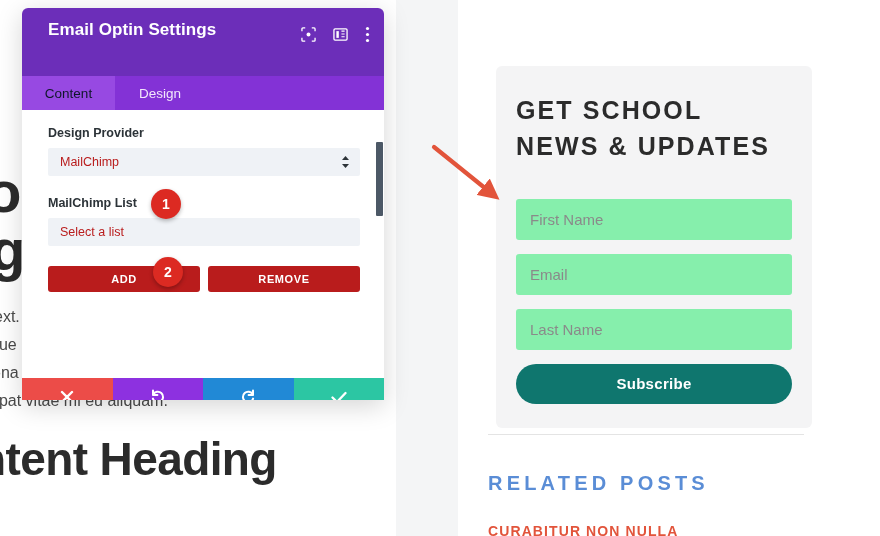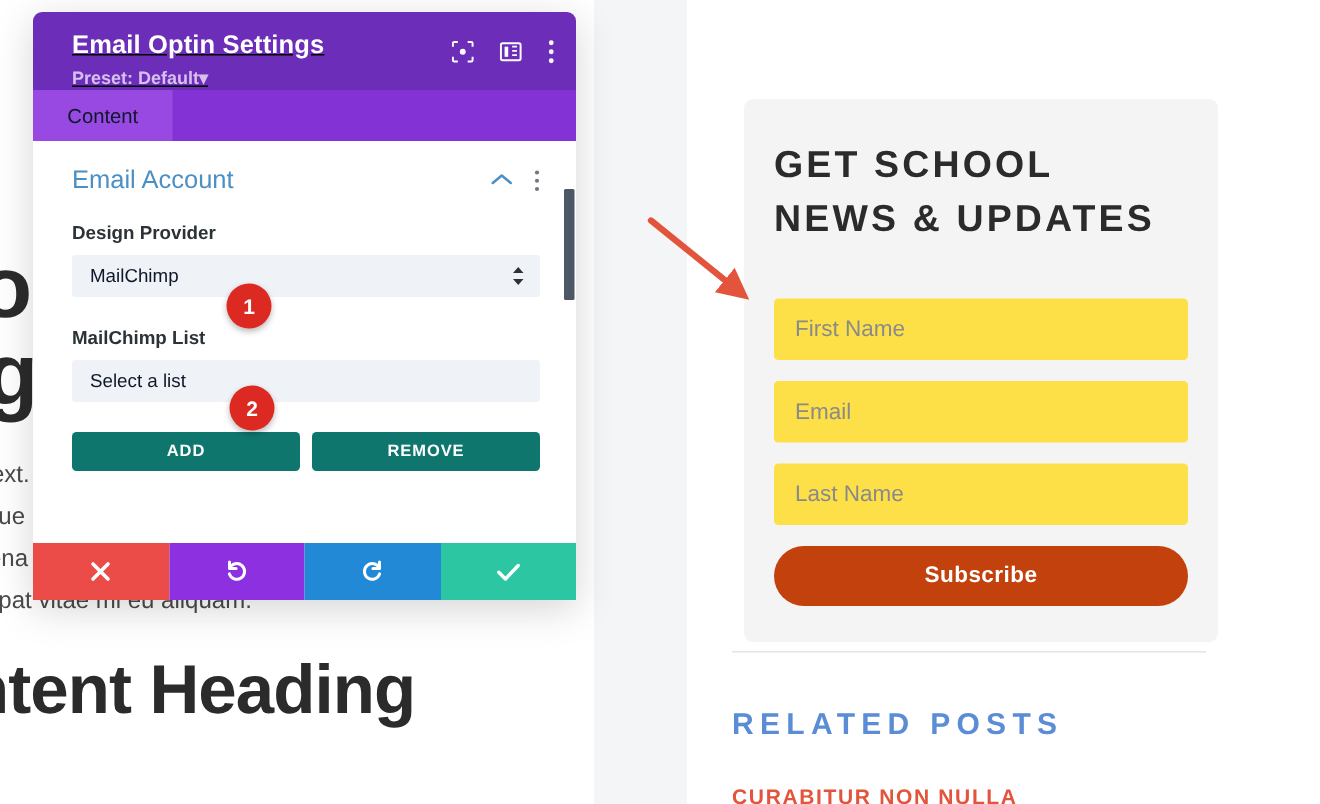--- a/index.html
+++ b/index.html
@@ -84,37 +84,37 @@
     color: #2b2b2b;
     letter-spacing: 2.1px;
     line-height: 1.45;
     margin: 0 0 34px 0;
   }
   .optin-field {
     display: block;
     width: 100%;
     box-sizing: border-box;
     height: 41px;
-    background: #fde047;
+    background: #86efac;
     border: none;
     border-radius: 3px;
     margin-bottom: 14px;
     padding: 0 14px;
     font-family: "Liberation Sans", sans-serif;
     font-size: 15px;
     color: #757575;
     outline: none;
   }
   .optin-field::placeholder { color: #8a8a8a; opacity: 1; }
   #subscribe-button {
     display: block;
     width: 100%;
     height: 40px;
     margin-top: 10px;
-    background: #c2410c;
+    background: #0f766e;
     color: #ffffff;
     border: none;
     border-radius: 24px;
     font-family: "Liberation Sans", sans-serif;
     font-size: 15px;
     font-weight: bold;
     letter-spacing: 0.3px;
     cursor: pointer;
   }
 
@@ -154,25 +154,24 @@
     top: 8px;
     width: 362px;
     height: 392px;
     border-radius: 6px 6px 0 0;
     background: #ffffff;
     box-shadow: 0 6px 26px rgba(0,0,0,0.17);
     overflow: hidden;
   }
   #modal-header {
     background: #6c2eb9;
-    height: 52px;
+    height: 68px;
     position: relative;
     padding: 12px 16px 0 26px;
     box-sizing: border-box;
-    text-decoration: underline;
   }
   #modal-title {
     color: #ffffff;
     font-size: 17px;
     font-weight: bold;
     margin: 0;
     letter-spacing: 0.1px;
   }
   #modal-preset {
     color: #d7c0ee;
@@ -242,39 +241,39 @@
   }
   .select-control {
     position: relative;
     background: #eff2f6;
     height: 28px;
     border-radius: 2px;
     display: flex;
     align-items: center;
     padding: 0 10px 0 12px;
     font-size: 12.5px;
-    color: #0f172a;
+    color: #b91c1c;
     cursor: pointer;
     margin-bottom: 20px;
   }
   .select-control .caret {
     position: absolute;
     right: 10px;
     top: 50%;
     transform: translateY(-50%);
     line-height: 0;
   }
   #button-row {
     display: flex;
     gap: 8px;
   }
   .stacked-button {
     flex: 1;
     height: 26px;
-    background: #0f766e;
+    background: #b91c1c;
     color: #ffffff;
     border: none;
     border-radius: 3px;
     font-family: "Liberation Sans", sans-serif;
     font-size: 11px;
     font-weight: bold;
     letter-spacing: 0.6px;
     cursor: pointer;
     overflow: hidden;
     white-space: nowrap;
@@ -379,23 +378,20 @@
 <div id="sidebar-divider"></div>
 
 <div id="related-posts-title">RELATED POSTS</div>
 
 <div id="related-post-item">CURABITUR NON NULLA</div>
 
 <div id="settings-modal">
 
   <div id="modal-header">
     <div id="modal-title">Email Optin Settings</div>
-    <div id="modal-preset">
-      <span>Preset: Default</span><span>▾</span>
-    </div>
 
     <div id="modal-header-icons">
       <span class="hdr-icon">
         <svg width="15" height="15" viewBox="0 0 16 16">
           <path d="M1 4.5V2a1 1 0 0 1 1-1h2.5M11.5 1H14a1 1 0 0 1 1 1v2.5M15 11.5V14a1 1 0 0 1-1 1h-2.5M4.5 15H2a1 1 0 0 1-1-1v-2.5" fill="none" stroke="#ffffff" stroke-width="1.4"></path>
           <circle cx="8" cy="8" r="2.1" fill="#ffffff"></circle>
         </svg>
       </span>
       <span class="hdr-icon">
         <svg width="15" height="15" viewBox="0 0 16 16">
@@ -411,39 +407,25 @@
           <circle cx="2.5" cy="2.5" r="1.6" fill="#ffffff"></circle>
           <circle cx="2.5" cy="8.5" r="1.6" fill="#ffffff"></circle>
           <circle cx="2.5" cy="14.5" r="1.6" fill="#ffffff"></circle>
         </svg>
       </span>
     </div>
   </div>
 
   <div id="modal-tabs">
     <div class="modal-tab active" id="tab-content">Content</div>
+    <div class="modal-tab" id="tab-design">Design</div>
   </div>
 
   <div id="modal-body">
 
-    <div id="section-header">
-      <div id="section-title">Email Account</div>
-      <span id="section-chevron">
-        <svg width="15" height="10" viewBox="0 0 15 10">
-          <path d="M1.5 7 L7.5 2 L13.5 7" fill="none" stroke="#4a90c4" stroke-width="1.7" stroke-linecap="round" stroke-linejoin="round"></path>
-        </svg>
-      </span>
-      <span id="section-kebab">
-        <svg width="4" height="15" viewBox="0 0 4 15">
-          <circle cx="2" cy="2" r="1.4" fill="#6f7880"></circle>
-          <circle cx="2" cy="7.5" r="1.4" fill="#6f7880"></circle>
-          <circle cx="2" cy="13" r="1.4" fill="#6f7880"></circle>
-        </svg>
-      </span>
-    </div>
 
     <div class="field-label">Design Provider</div>
 
     <div class="select-control">
       <span>MailChimp</span>
       <span class="caret">
         <svg width="9" height="14" viewBox="0 0 9 14">
           <path d="M4.5 1 L8 5 L1 5 Z" fill="#2c3338"></path>
           <path d="M4.5 13 L8 9 L1 9 Z" fill="#2c3338"></path>
         </svg>

